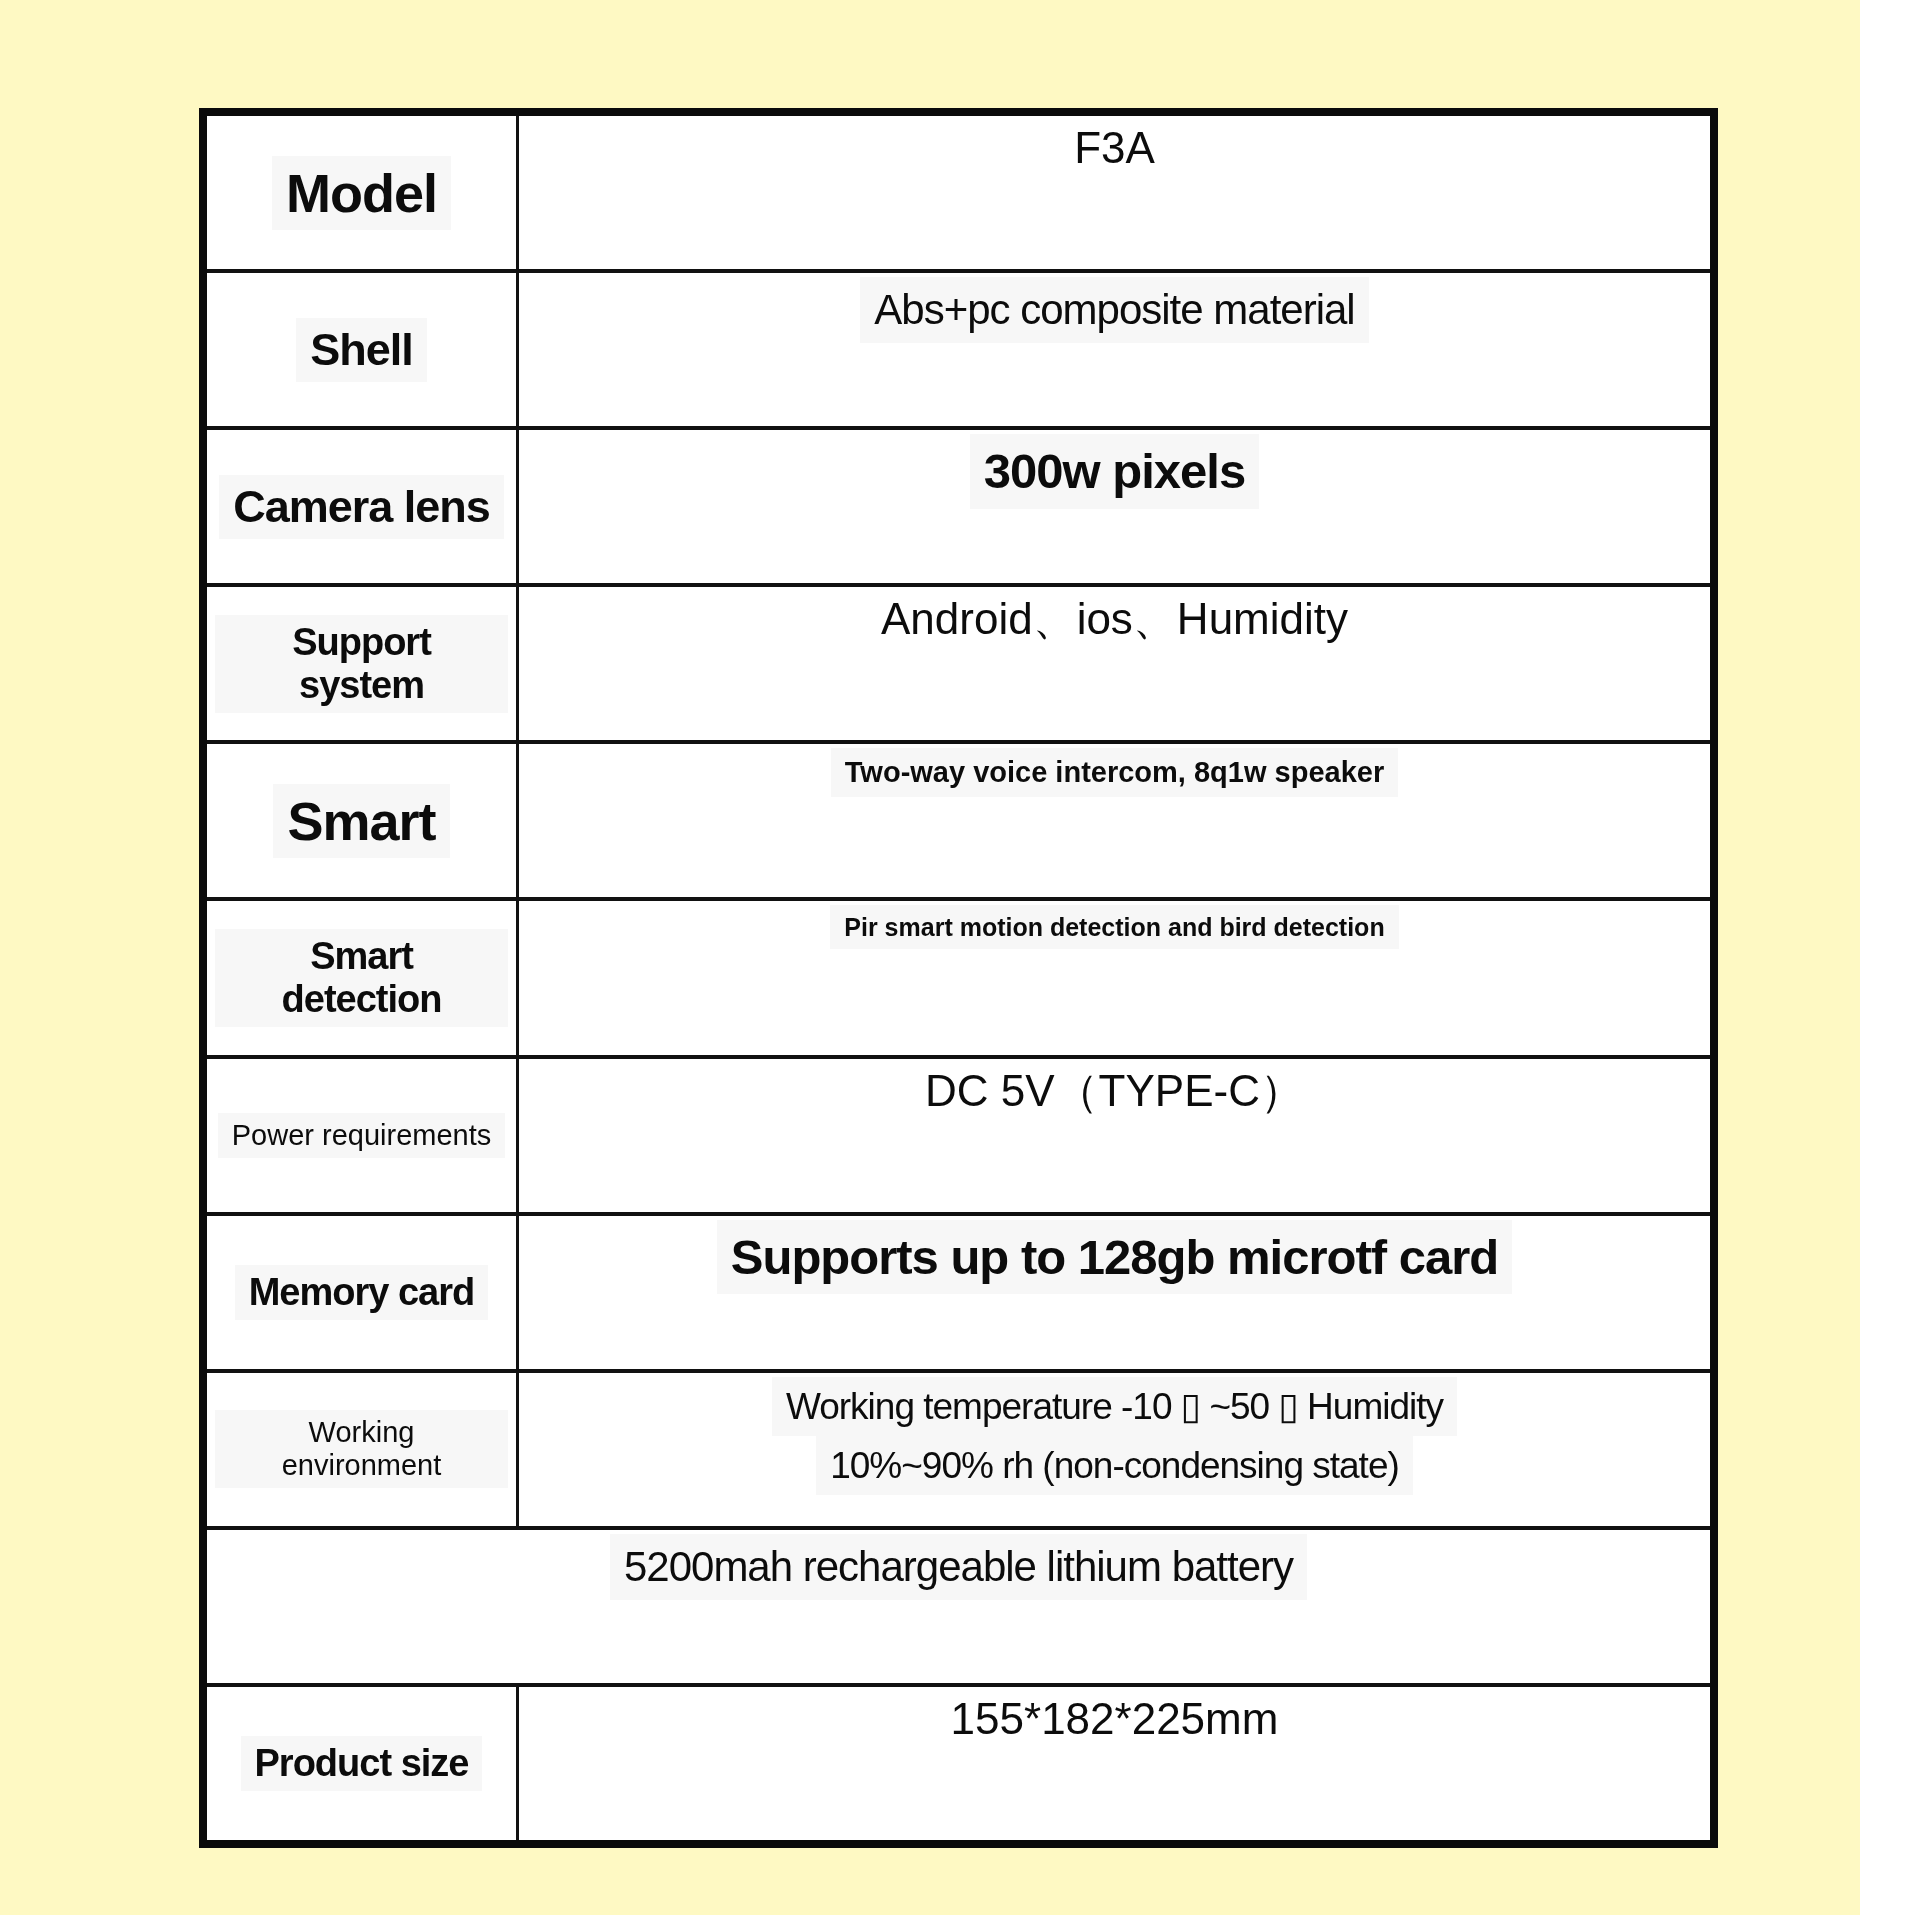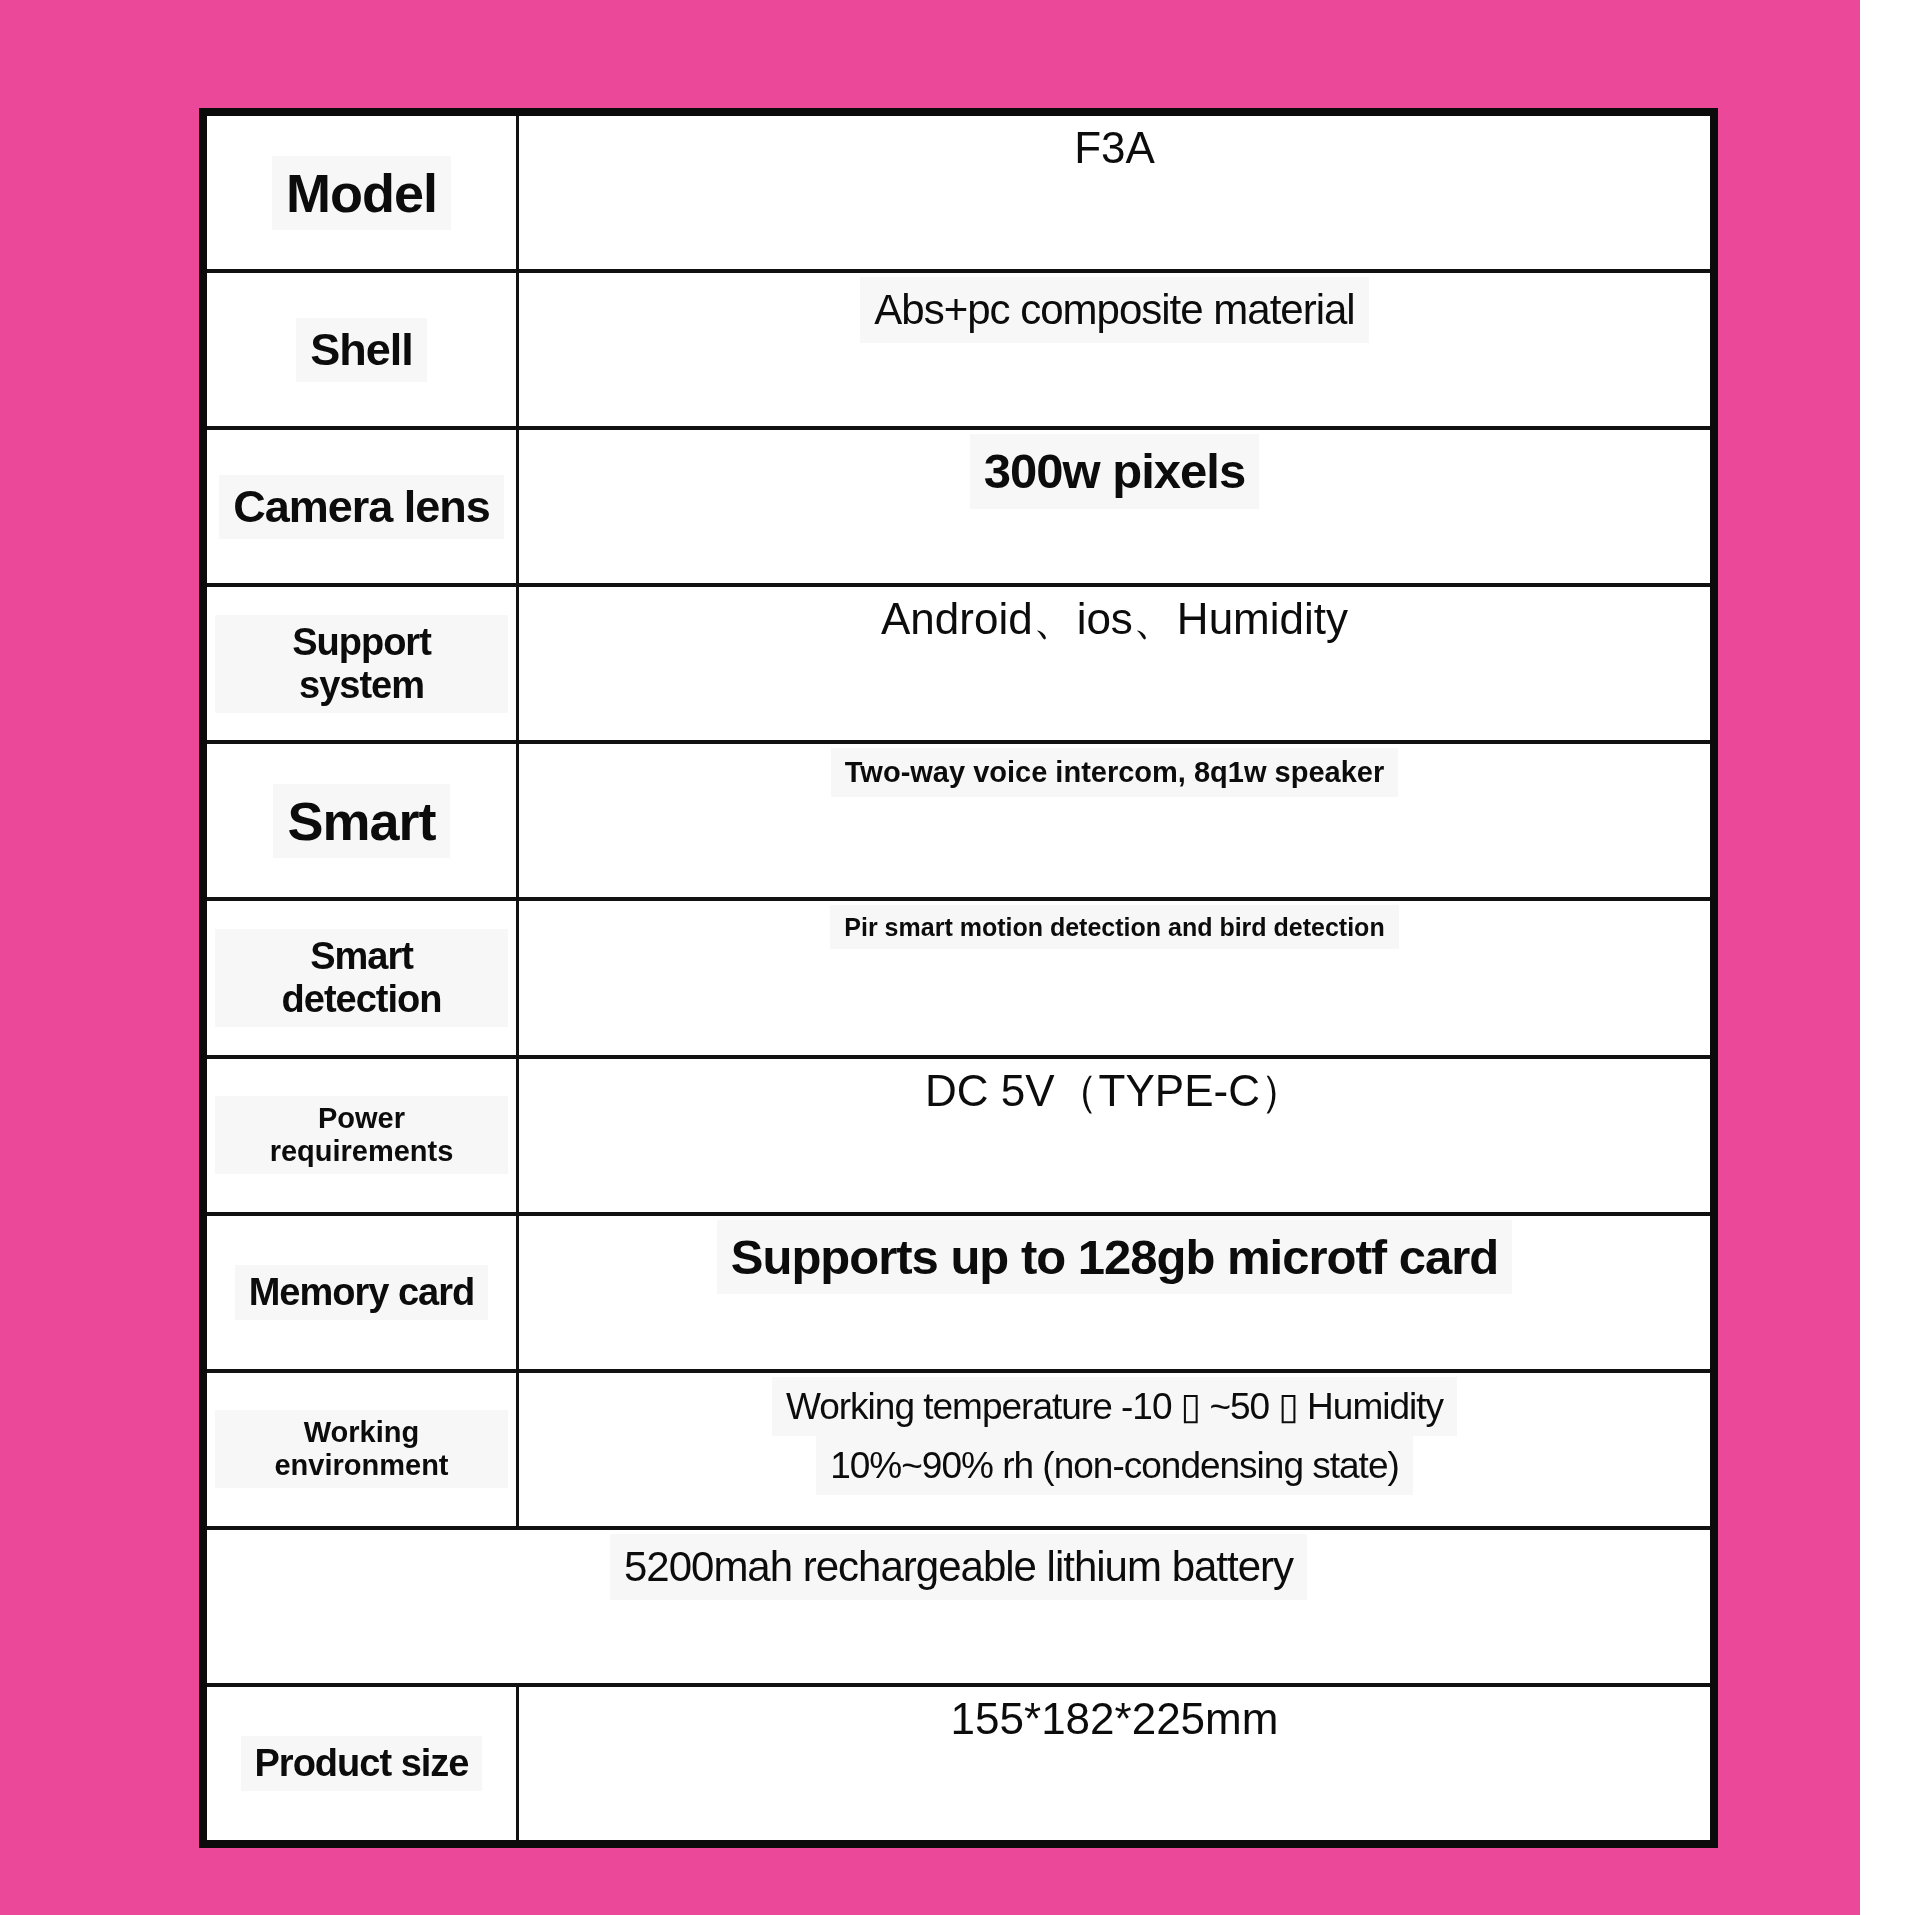--- a/index.html
+++ b/index.html
@@ -5,21 +5,21 @@
   * { margin: 0; padding: 0; box-sizing: border-box; }
   html, body { background: #ffffff; }
   body {
     font-family: "Liberation Sans", "DejaVu Sans", sans-serif;
     color: #0c0c0c;
   }
   .page {
     position: relative;
     width: 1860px;
     height: 1915px;
-    background: #ec4899;
+    background: #fef9c3;
     overflow: hidden;
   }
   .spec-table {
     position: absolute;
     left: 199px;
     top: 108px;
     width: 1519px;
     height: 1740px;
     border: 8px solid #0b0b0b;
     background: #ffffff;
@@ -54,21 +54,21 @@
   
   .hl {
     background: #f7f7f7;
     padding: 6px 14px;
     display: inline-block;
   }
   
   .lab-xl { font-size: 54px; font-weight: 700; letter-spacing: -1px; }
   .lab-l  { font-size: 45px; font-weight: 700; letter-spacing: -1px; }
   .lab-m  { font-size: 38px; font-weight: 700; letter-spacing: -1px; }
-  .lab-s  { font-size: 29px; font-weight: 700; }
+  .lab-s  { font-size: 29px; font-weight: 400; }
   
   .val-light-l  { font-size: 44px; font-weight: 400; letter-spacing: 0px; }
   .val-bold-xl  { font-size: 49px; font-weight: 700; letter-spacing: -1px; }
   .val-bold-l   { font-size: 42px; font-weight: 400; letter-spacing: -1px; }
   .val-bold-m   { font-size: 37px; font-weight: 400; letter-spacing: -1px; }
   .val-bold-s   { font-size: 29px; font-weight: 700; }
   .val-bold-xs  { font-size: 25px; font-weight: 700; }
   .line2 { display: block; }
 </style>
 </head>

